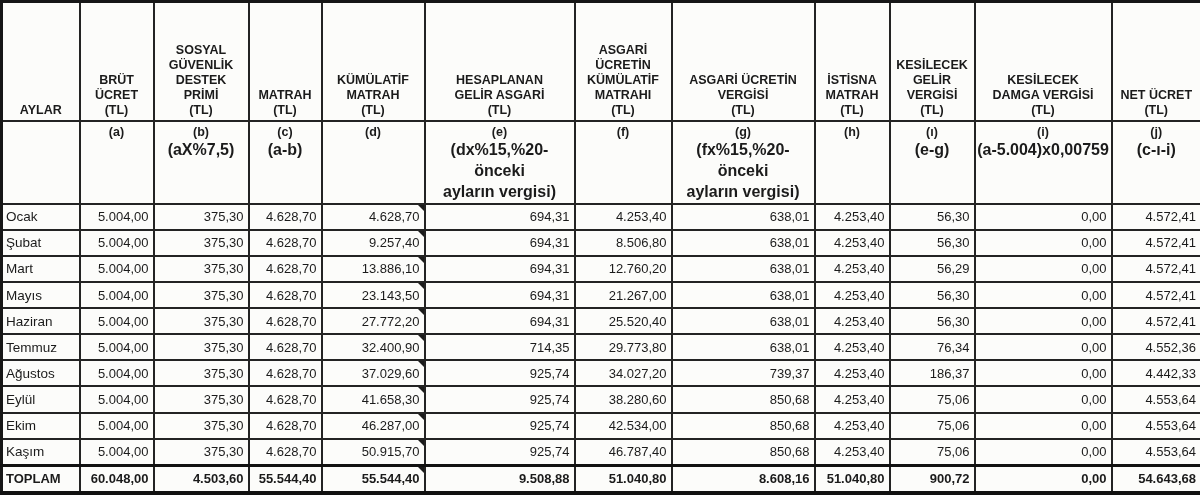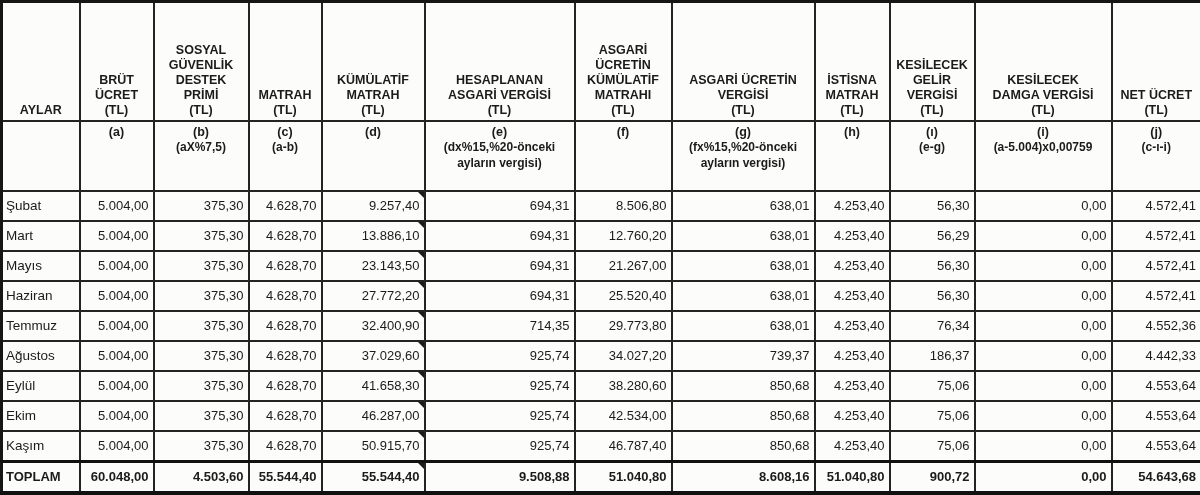--- a/index.html
+++ b/index.html
@@ -36,21 +36,21 @@
 
   thead tr.formulas th {
     vertical-align: top;
     font-weight: bold;
     font-size: 12.5px;
     line-height: 1.3;
     text-align: center;
     padding-top: 2px;
     height: 66px;
   }
-  .formula-line { font-size: 12px; font-weight: bold; }
+  .formula-line { font-size: 16px; font-weight: bold; }
 
   tbody td {
     font-size: 13px;
     text-align: right;
     padding-right: 4px;
     height: 23px;
     white-space: nowrap;
     position: relative;
   }
   tbody td.month {
@@ -111,21 +111,21 @@
           <div>MATRAH</div>
           <div>(TL)</div>
         </th>
         <th>
           <div>KÜMÜLATİF</div>
           <div>MATRAH</div>
           <div>(TL)</div>
         </th>
         <th>
           <div>HESAPLANAN</div>
-          <div>ASGARİ VERGİSİ</div>
+          <div>GELİR ASGARİ</div>
           <div>(TL)</div>
         </th>
         <th>
           <div>ASGARİ</div>
           <div>ÜCRETİN</div>
           <div>KÜMÜLATİF</div>
           <div>MATRAHI</div>
           <div>(TL)</div>
         </th>
         <th>
@@ -194,20 +194,34 @@
           <div>(i)</div>
           <div class="formula-line">(a-5.004)x0,00759</div>
         </th>
         <th>
           <div>(j)</div>
           <div class="formula-line">(c-ı-i)</div>
         </th>
       </tr>
   </thead>
   <tbody>
+      <tr>
+        <td class="month">Ocak</td>
+        <td>5.004,00</td>
+        <td>375,30</td>
+        <td>4.628,70</td>
+        <td class="notch">4.628,70</td>
+        <td>694,31</td>
+        <td>4.253,40</td>
+        <td>638,01</td>
+        <td>4.253,40</td>
+        <td>56,30</td>
+        <td>0,00</td>
+        <td>4.572,41</td>
+      </tr>
       <tr>
         <td class="month">Şubat</td>
         <td>5.004,00</td>
         <td>375,30</td>
         <td>4.628,70</td>
         <td class="notch">9.257,40</td>
         <td>694,31</td>
         <td>8.506,80</td>
         <td>638,01</td>
         <td>4.253,40</td>

